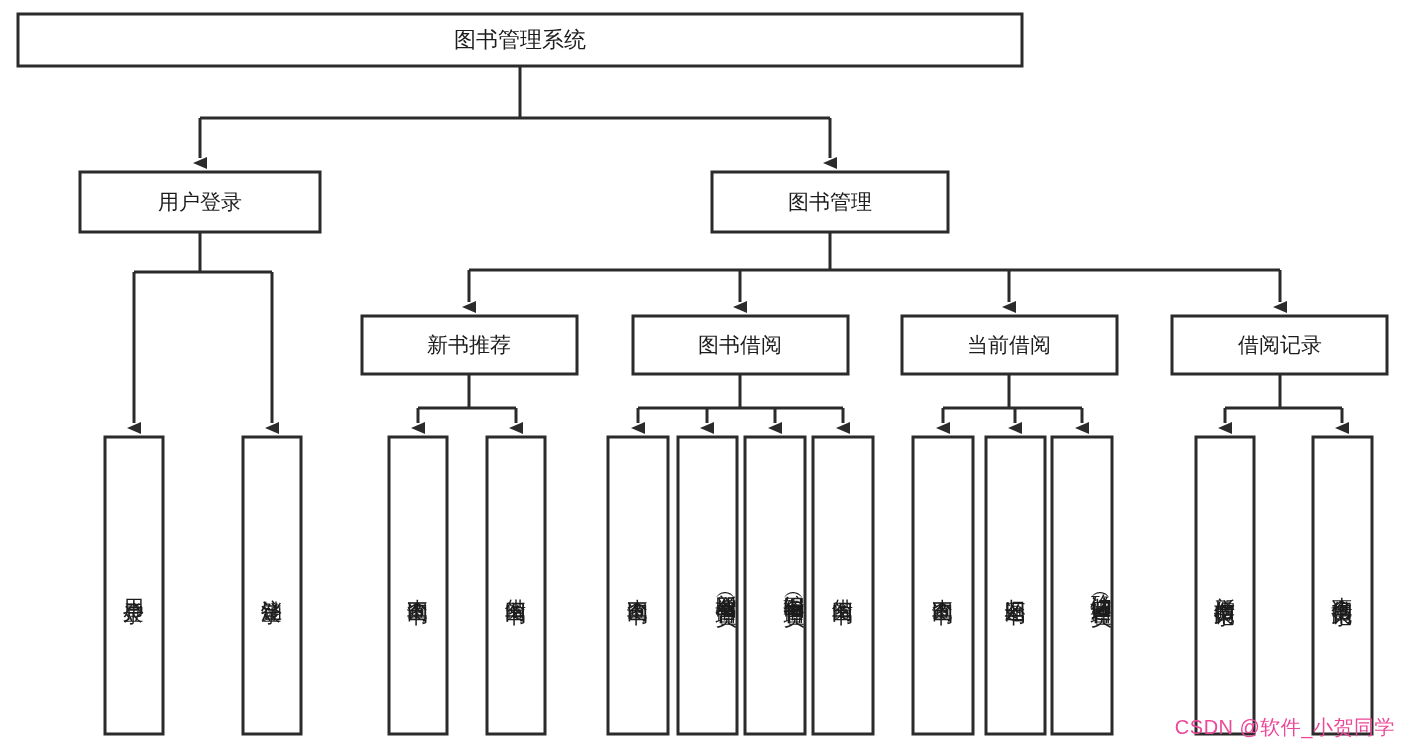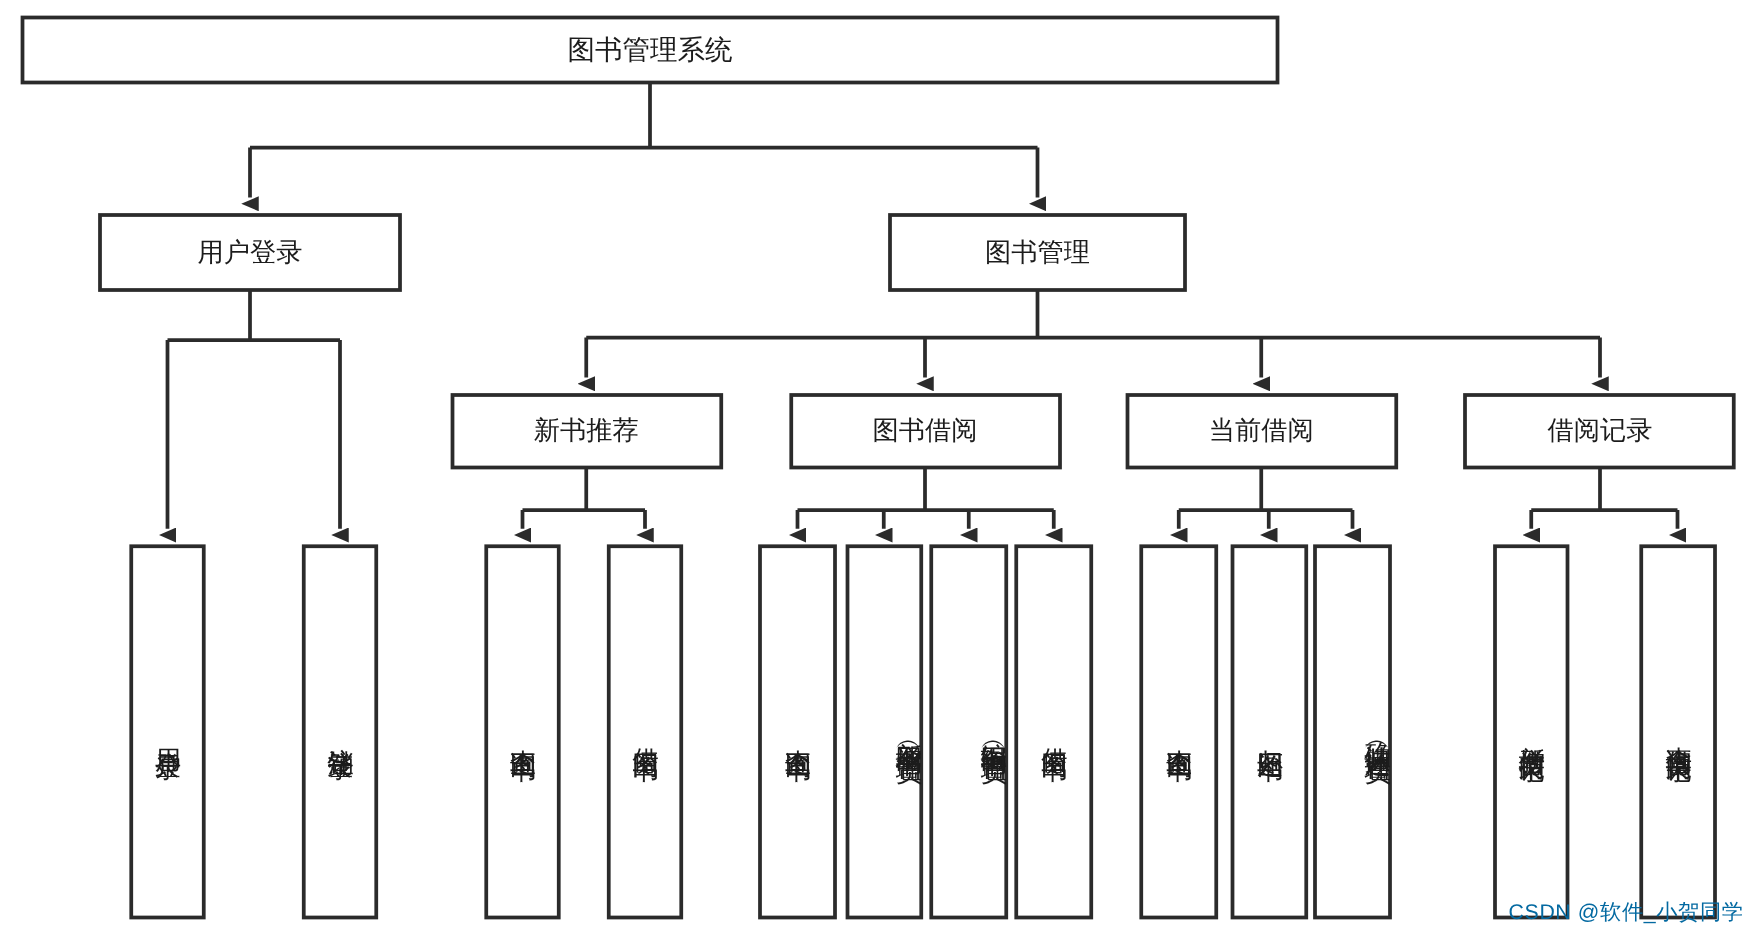--- a/index.html
+++ b/index.html
@@ -67,22 +67,22 @@
     letter-spacing: 2px;
     white-space: nowrap;
     text-align: center;
     pointer-events: none;
   }
   .watermark {
     position: absolute;
     right: 10px;
     bottom: 6px;
     font-family: "Liberation Sans", "DejaVu Sans", sans-serif;
-    font-size: 17px;
-    color: #0369a1;
+    font-size: 20px;
+    color: #ec4899;
     letter-spacing: 0.5px;
     white-space: nowrap;
   }
 </style>
 </head>
 <body>
 
 <div id="diagram-root">
 
   <svg class="diagram-canvas" viewBox="0 0 1405 747">

